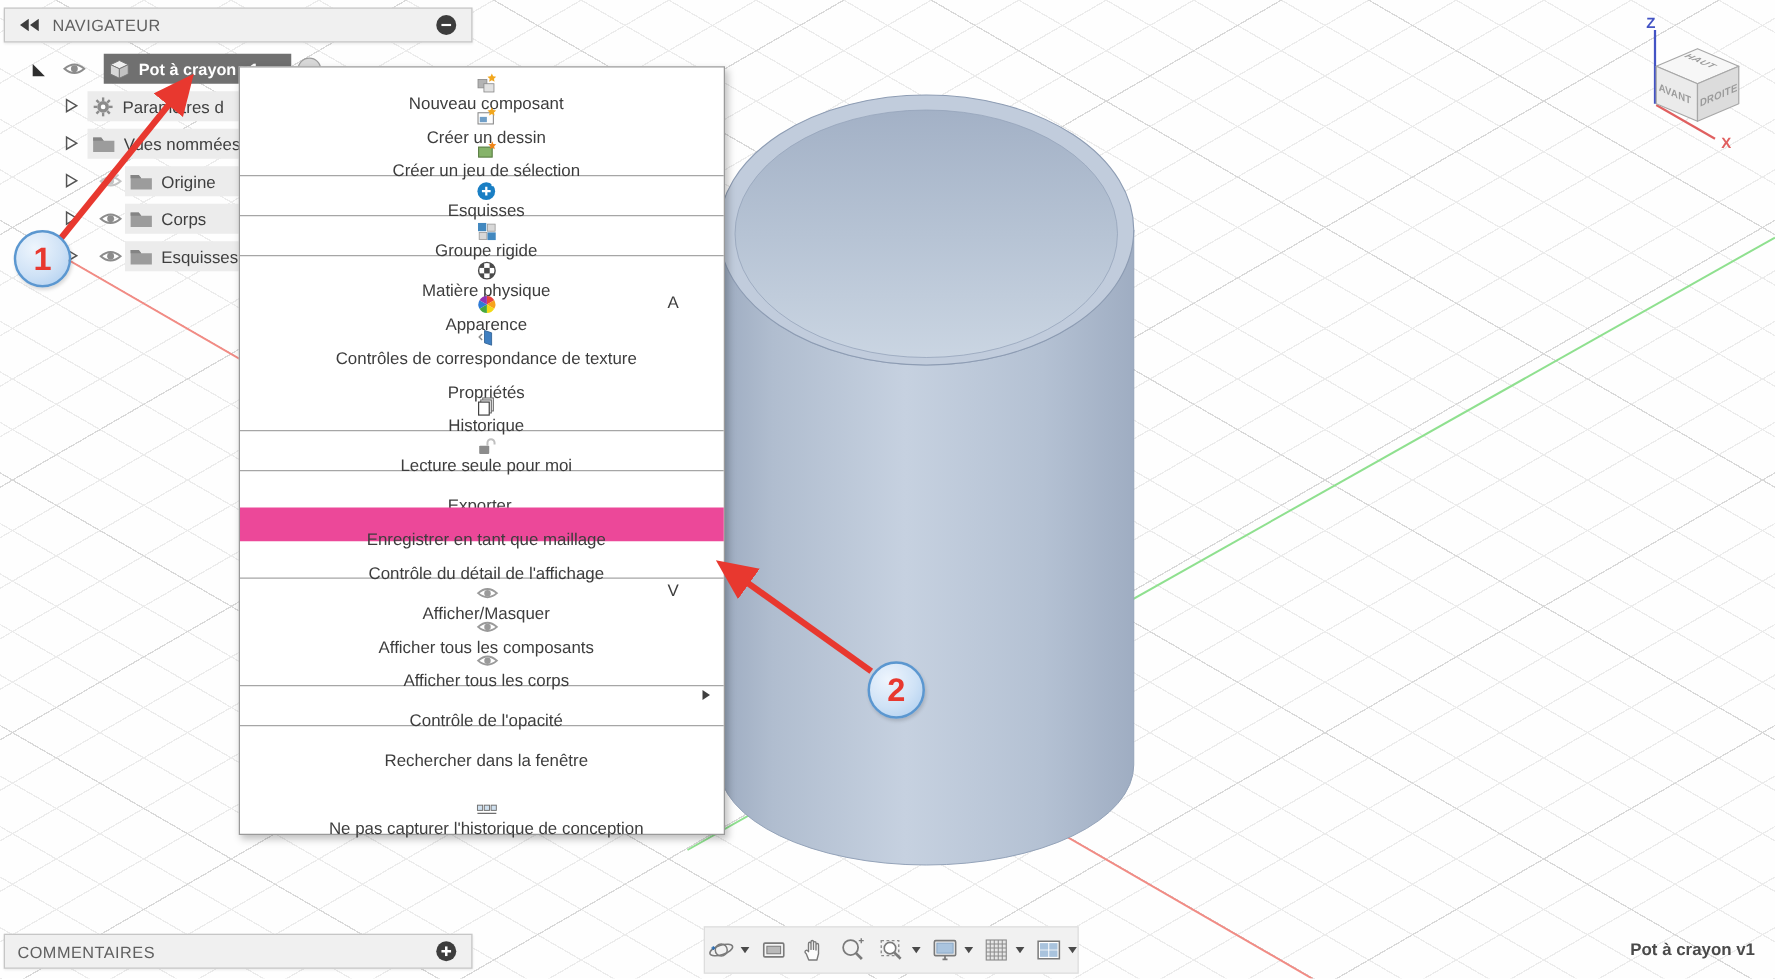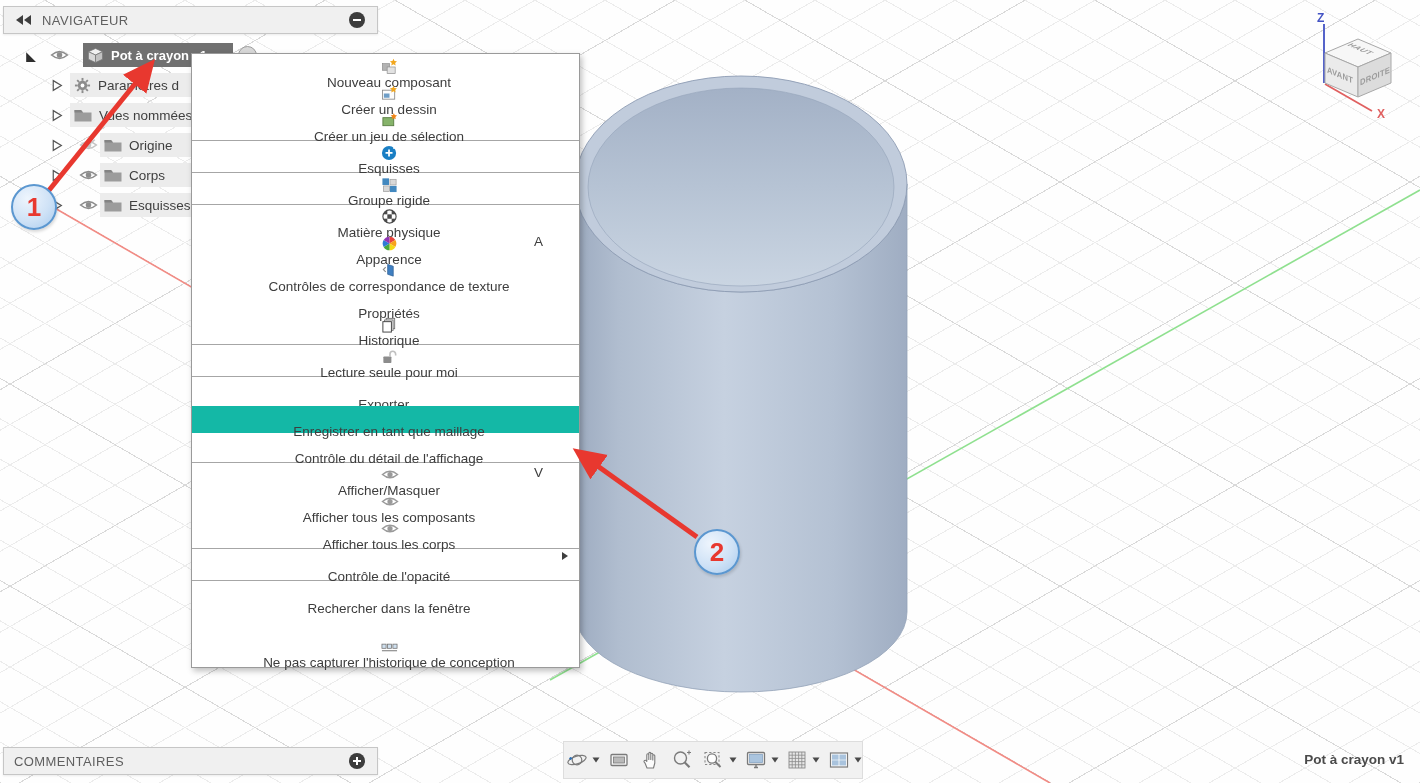--- a/index.html
+++ b/index.html
@@ -40,21 +40,21 @@
   .tsel{background:#707070 !important;}
   .tsel .tlabel{color:#fff;font-weight:bold;font-size:13px;}
   #radio-activate{position:absolute;left:238px;top:46px;width:19px;height:19px;border-radius:50%;
       background:#d8d8d8;border:1px solid #9d9d9d;box-sizing:border-box;z-index:15;}
 
   
   #context-menu{position:absolute;left:191px;top:53px;width:389px;background:#fff;
       border:1px solid #9a9a9a;box-shadow:2px 3px 6px rgba(0,0,0,.25);
       padding:3px 0;box-sizing:border-box;z-index:20;}
   .mi{position:relative;height:27px;display:flex;align-items:center;cursor:pointer;flex-direction:column;}
-  .mi.hl{background:#14b8a6;}
+  .mi.hl{background:#ec4899;}
   .mic{width:18px;height:18px;margin-left:8px;display:flex;align-items:center;justify-content:center;flex:none;}
   .mlb{font-size:13.5px;color:#3d3d3d;margin-left:7px;white-space:nowrap;}
   .msc{position:absolute;right:36px;font-size:13.5px;color:#3d3d3d;}
   .mar{position:absolute;right:10px;display:flex;}
   .msep{height:1px;background:#a6a6a6;margin:2px 0;}
 
   
   #nav-toolbar{position:absolute;left:563px;top:741px;width:300px;height:38px;background:#f1f1f1;
       border:1px solid #ddd;box-sizing:border-box;display:flex;align-items:center;
       justify-content:center;gap:2px;z-index:10;}

